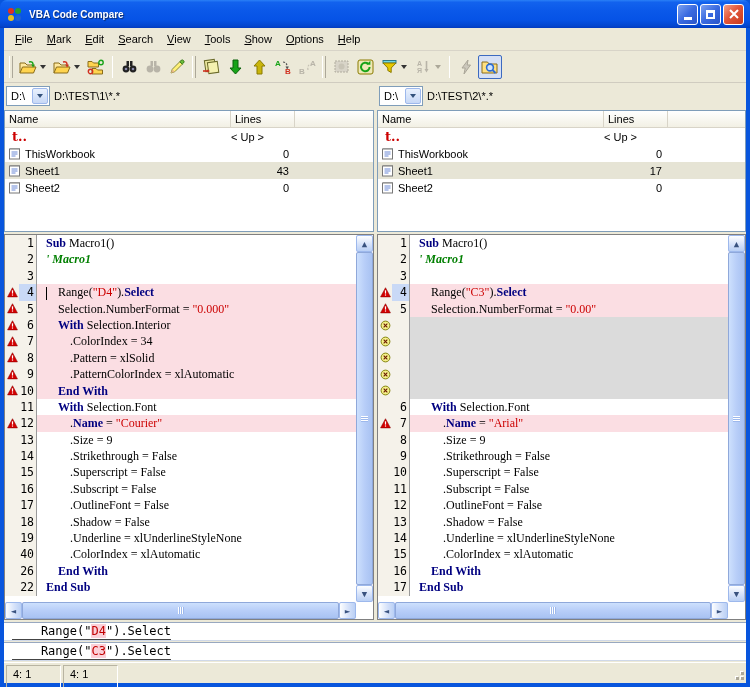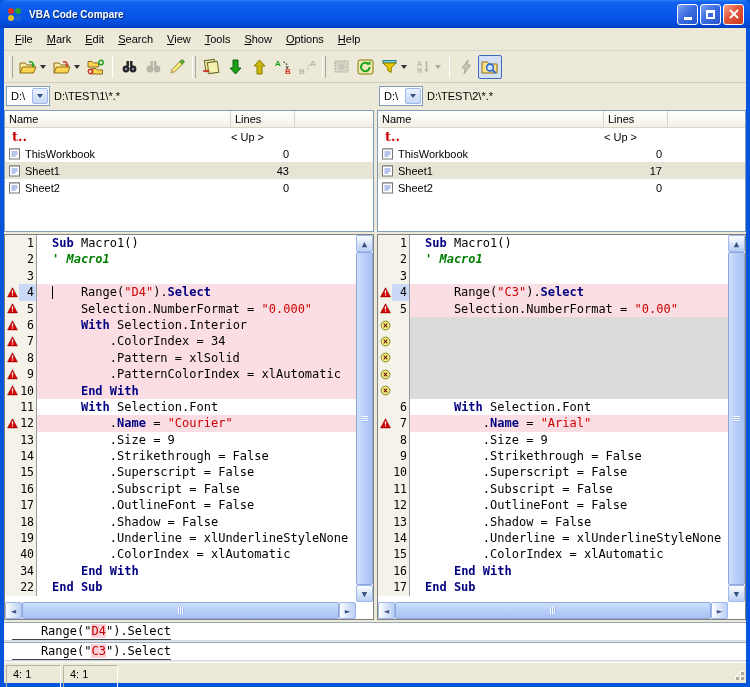--- a/index.html
+++ b/index.html
@@ -57,21 +57,21 @@
   .doc-icon{width:13px;height:13px;margin-right:4px;flex:0 0 auto;}
   .up-glyph{color:#cc0000;font-weight:bold;font-size:13px;font-family:"DejaVu Serif",serif;line-height:11px;margin-left:4px;}
   
   .codepane{position:absolute;top:206px;height:386px;background:#fff;border:1px solid #808080;font-family:"DejaVu Sans Mono",monospace;font-size:12px;overflow:hidden;}
   .codepane.lp{left:0;width:370px;} .codepane.rp{left:373px;width:369px;}
   .rows{position:absolute;left:0;top:0;right:17px;bottom:17px;overflow:hidden;background:#fff;}
   .cl{display:flex;height:16.4px;line-height:16.4px;}
   .cl .g{width:14px;background:#F5F2EA;flex:0 0 auto;display:flex;align-items:center;justify-content:center;}
   .cl .n{width:18px;background:#F5F2EA;flex:0 0 auto;text-align:right;padding-right:2px;border-right:1px solid #9a9a9a;font-size:11.5px;}
   .cl .n.cur{background:#C9D9F6;}
-  .cl .t{flex:1;white-space:pre;padding-left:15px;position:relative;}
+  .cl .t{flex:1;white-space:pre;padding-left:9px;position:relative;font-family:Liberation Serif, serif;}
   .cl .t.pink{background:#FBDEE3;}
   .cl .t.gray{background:#DBDBDB;}
   .kw{color:#000080;font-weight:bold;}
   .com{color:#007F00;font-weight:bold;font-style:italic;}
   .str{color:#CC0000;}
   .caretbar{display:inline-block;width:1px;height:13px;background:#000;vertical-align:middle;margin-right:-1px;}
   
   .vsb{position:absolute;top:0;right:0;width:17px;bottom:17px;background:#F0F0FA;}
   .hsb{position:absolute;left:0;right:17px;bottom:0;height:17px;background:#F0F0FA;}
   .sb-btn{position:absolute;width:17px;height:17px;background:linear-gradient(180deg,#fdfeff,#d3e0f9 60%,#bad0f5);border:1px solid #9db8ec;border-radius:2px;color:#39527f;font-size:9px;display:flex;align-items:center;justify-content:center;}
@@ -525,21 +525,21 @@
             <span class="n">19</span>
             <span class="t"><span>        .Underline = xlUnderlineStyleNone</span></span>
           </div>
           <div class="cl">
             <span class="g"></span>
             <span class="n">40</span>
             <span class="t"><span>        .ColorIndex = xlAutomatic</span></span>
           </div>
           <div class="cl">
             <span class="g"></span>
-            <span class="n">34</span>
+            <span class="n">26</span>
             <span class="t"><span>    </span><span class="kw">End With</span></span>
           </div>
           <div class="cl">
             <span class="g"></span>
             <span class="n">22</span>
             <span class="t"><span class="kw">End Sub</span></span>
           </div>
         </div>
       <div class="vsb">
         <div class="sb-btn" style="top:0;">▲</div>

